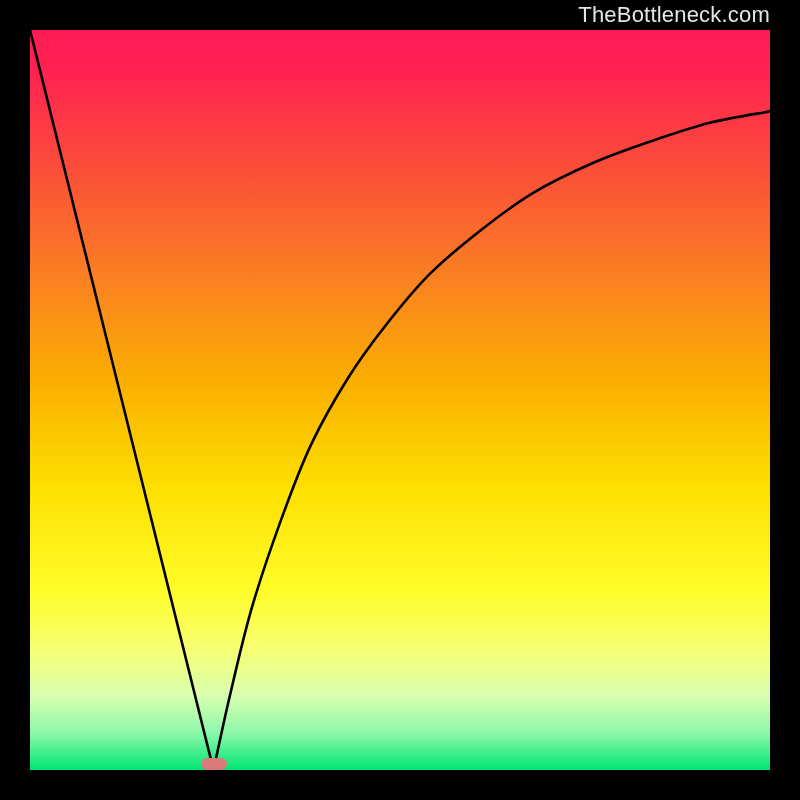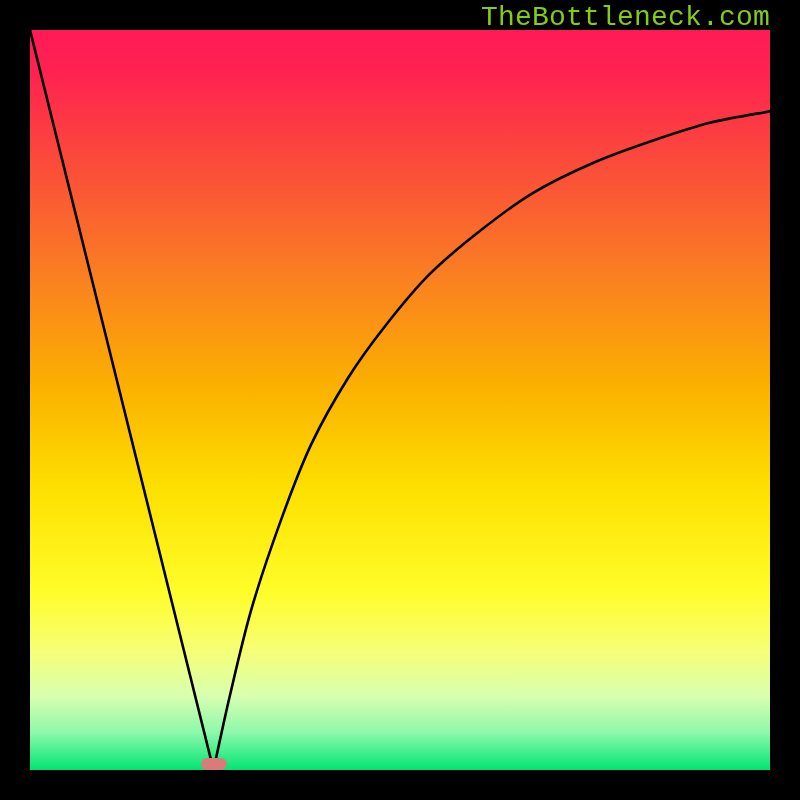--- a/index.html
+++ b/index.html
@@ -29,25 +29,24 @@
     position: absolute;
     left: 0;
     top: 0;
     width: 100%;
     height: 100%;
   }
   .attribution {
     position: absolute;
     top: 2px;
     right: 30px;
-    color: #84cc16;
-    font-size: 28px;
+    color: #e5e5e5;
+    font-size: 22px;
     font-weight: 500;
     letter-spacing: 0.2px;
-    font-family: Liberation Mono, monospace;
   }
   svg.curve-layer {
     position: absolute;
     left: 0;
     top: 0;
     width: 100%;
     height: 100%;
   }
   .marker {
     position: absolute;

